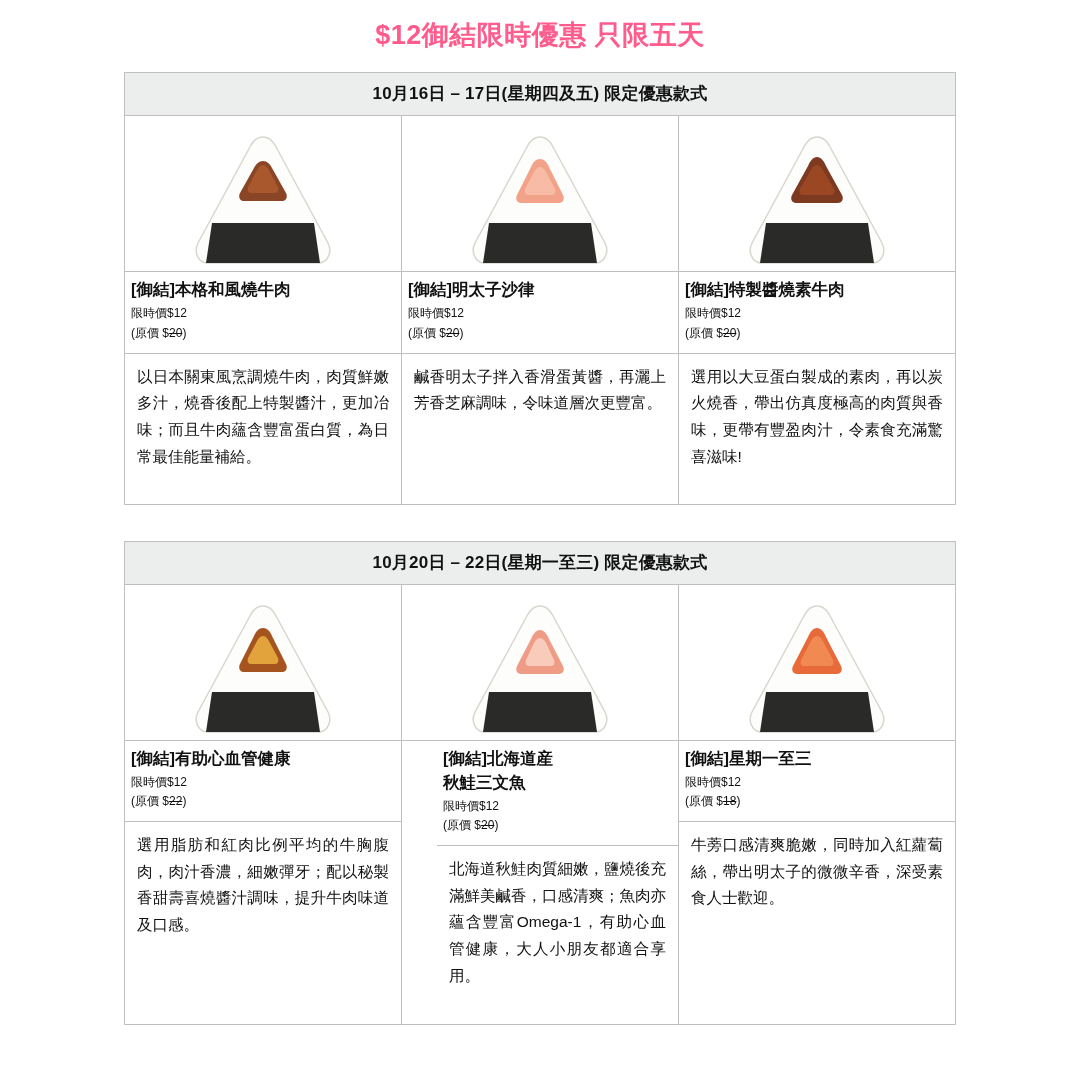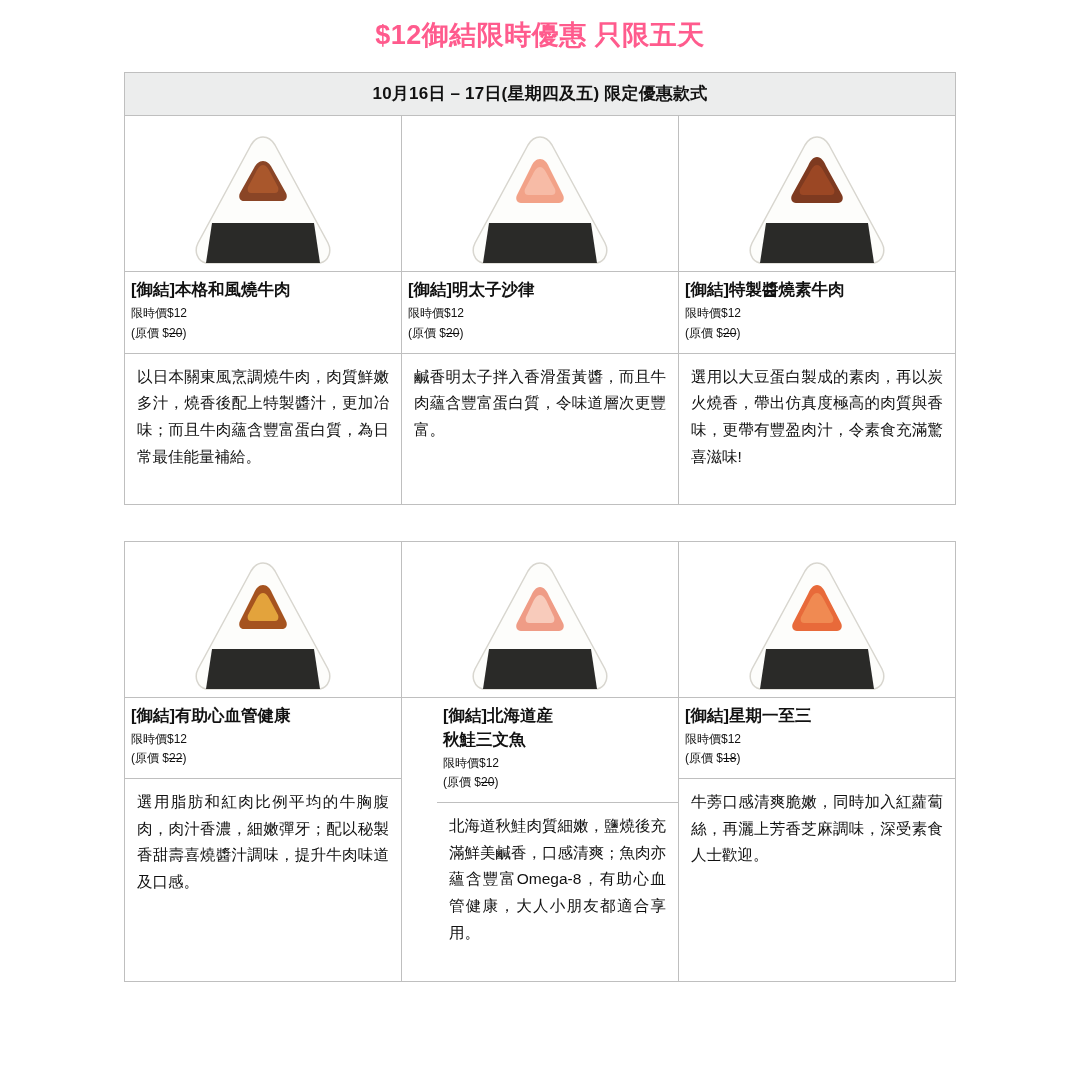--- a/index.html
+++ b/index.html
@@ -171,36 +171,39 @@
           <div class="orig-price"><span>(原價 $</span><span class="strike">20</span><span>)</span></div>
         </div>
         <div class="desc">以日本關東風烹調燒牛肉，肉質鮮嫩多汁，燒香後配上特製醬汁，更加冶味；而且牛肉蘊含豐富蛋白質，為日常最佳能量補給。</div>
       </td>
       <td class="cell" style="border-top:none;">
         <div class="name-block">
           <div class="item-name">[御結]明太子沙律</div>
           <div class="price">限時價$12</div>
           <div class="orig-price"><span>(原價 $</span><span class="strike">20</span><span>)</span></div>
         </div>
-        <div class="desc">鹹香明太子拌入香滑蛋黃醬，而且牛肉蘊含豐富蛋白質，令味道層次更豐富。</div>
+        <div class="desc">鹹香明太子拌入香滑蛋黃醬，再灑上芳香芝麻調味，令味道層次更豐富。</div>
       </td>
       <td class="cell" style="border-top:none;">
         <div class="name-block">
           <div class="item-name">[御結]特製醬燒素牛肉</div>
           <div class="price">限時價$12</div>
           <div class="orig-price"><span>(原價 $</span><span class="strike">20</span><span>)</span></div>
         </div>
         <div class="desc">選用以大豆蛋白製成的素肉，再以炭火燒香，帶出仿真度極高的肉質與香味，更帶有豐盈肉汁，令素食充滿驚喜滋味!</div>
       </td>
     </tr>
   </tbody>
     </table>
 
   <table class="promo-table table-block block-2">
     <tbody>
+        <tr class="header-row">
+      <th colspan="3">10月20日 – 22日(星期一至三) 限定優惠款式</th>
+    </tr>
     <tr>
       <td class="cell">
         <div class="img-wrap">
           <div class="onigiri">
             <svg viewBox="0 0 150 140" width="150" height="140">
               <path d="M75 6 C70 6 66 9 63 14 L10 112 C6 120 9 130 18 132 L132 132 C141 130 144 120 140 112 L87 14 C84 9 80 6 75 6 Z" fill="#fdfdfb" stroke="#d8d6cf" stroke-width="1.5"></path>
               <path d="M75 28 C71 28 68 31 66 36 L52 64 C50 68 52 72 56 72 L94 72 C98 72 100 68 98 64 L84 36 C82 31 79 28 75 28 Z" fill="#a5531f"></path>
               <path d="M75 36 C72 36 70 39 68 43 L60 58 C59 61 60 64 63 64 L87 64 C90 64 91 61 90 58 L82 43 C80 39 78 36 75 36 Z" fill="#e3a33c"></path>
               <path d="M24 92 L126 92 L132 132 L18 132 Z" fill="#2a2a28"></path>
             </svg>
@@ -241,27 +244,27 @@
         </div>
         <div class="desc desc-tall">選用脂肪和紅肉比例平均的牛胸腹肉，肉汁香濃，細嫩彈牙；配以秘製香甜壽喜燒醬汁調味，提升牛肉味道及口感。</div>
       </td>
       <td class="cell" style="border-top:none;padding-left:35px;">
         <div class="name-block">
           <div class="item-name" style="white-space:pre-line;">[御結]北海道産
 秋鮭三文魚</div>
           <div class="price">限時價$12</div>
           <div class="orig-price"><span>(原價 $</span><span class="strike">20</span><span>)</span></div>
         </div>
-        <div class="desc desc-tall">北海道秋鮭肉質細嫩，鹽燒後充滿鮮美鹹香，口感清爽；魚肉亦蘊含豐富Omega-8，有助心血管健康，大人小朋友都適合享用。</div>
+        <div class="desc desc-tall">北海道秋鮭肉質細嫩，鹽燒後充滿鮮美鹹香，口感清爽；魚肉亦蘊含豐富Omega-1，有助心血管健康，大人小朋友都適合享用。</div>
       </td>
       <td class="cell" style="border-top:none;">
         <div class="name-block">
           <div class="item-name">[御結]星期一至三</div>
           <div class="price">限時價$12</div>
           <div class="orig-price"><span>(原價 $</span><span class="strike">18</span><span>)</span></div>
         </div>
-        <div class="desc desc-tall">牛蒡口感清爽脆嫩，同時加入紅蘿蔔絲，再灑上芳香芝麻調味，深受素食人士歡迎。</div>
+        <div class="desc desc-tall">牛蒡口感清爽脆嫩，同時加入紅蘿蔔絲，帶出明太子的微微辛香，深受素食人士歡迎。</div>
       </td>
     </tr>
   </tbody>
     </table>
 
 </div>
 
 </body></html>

